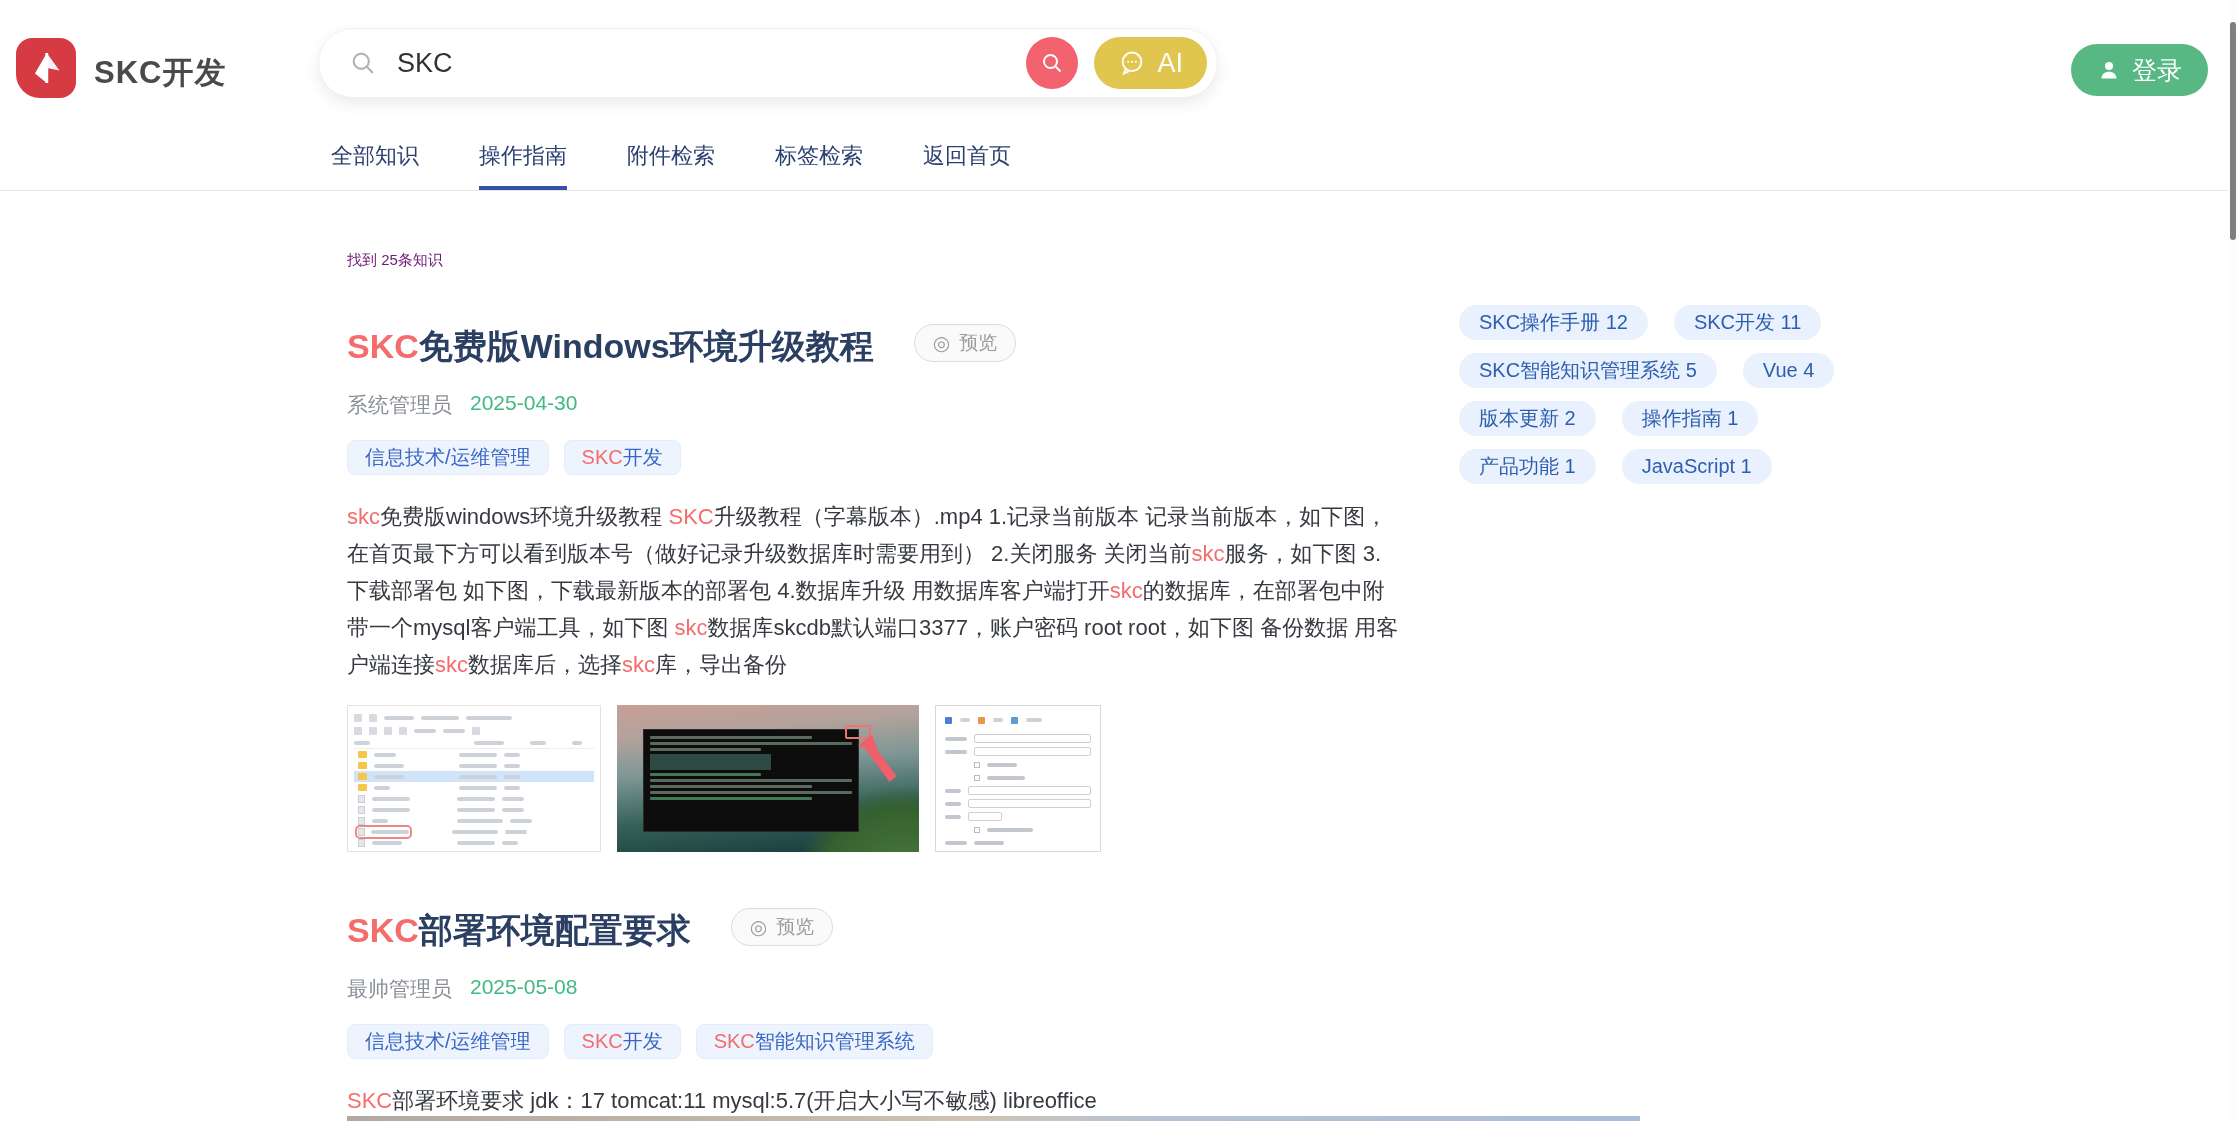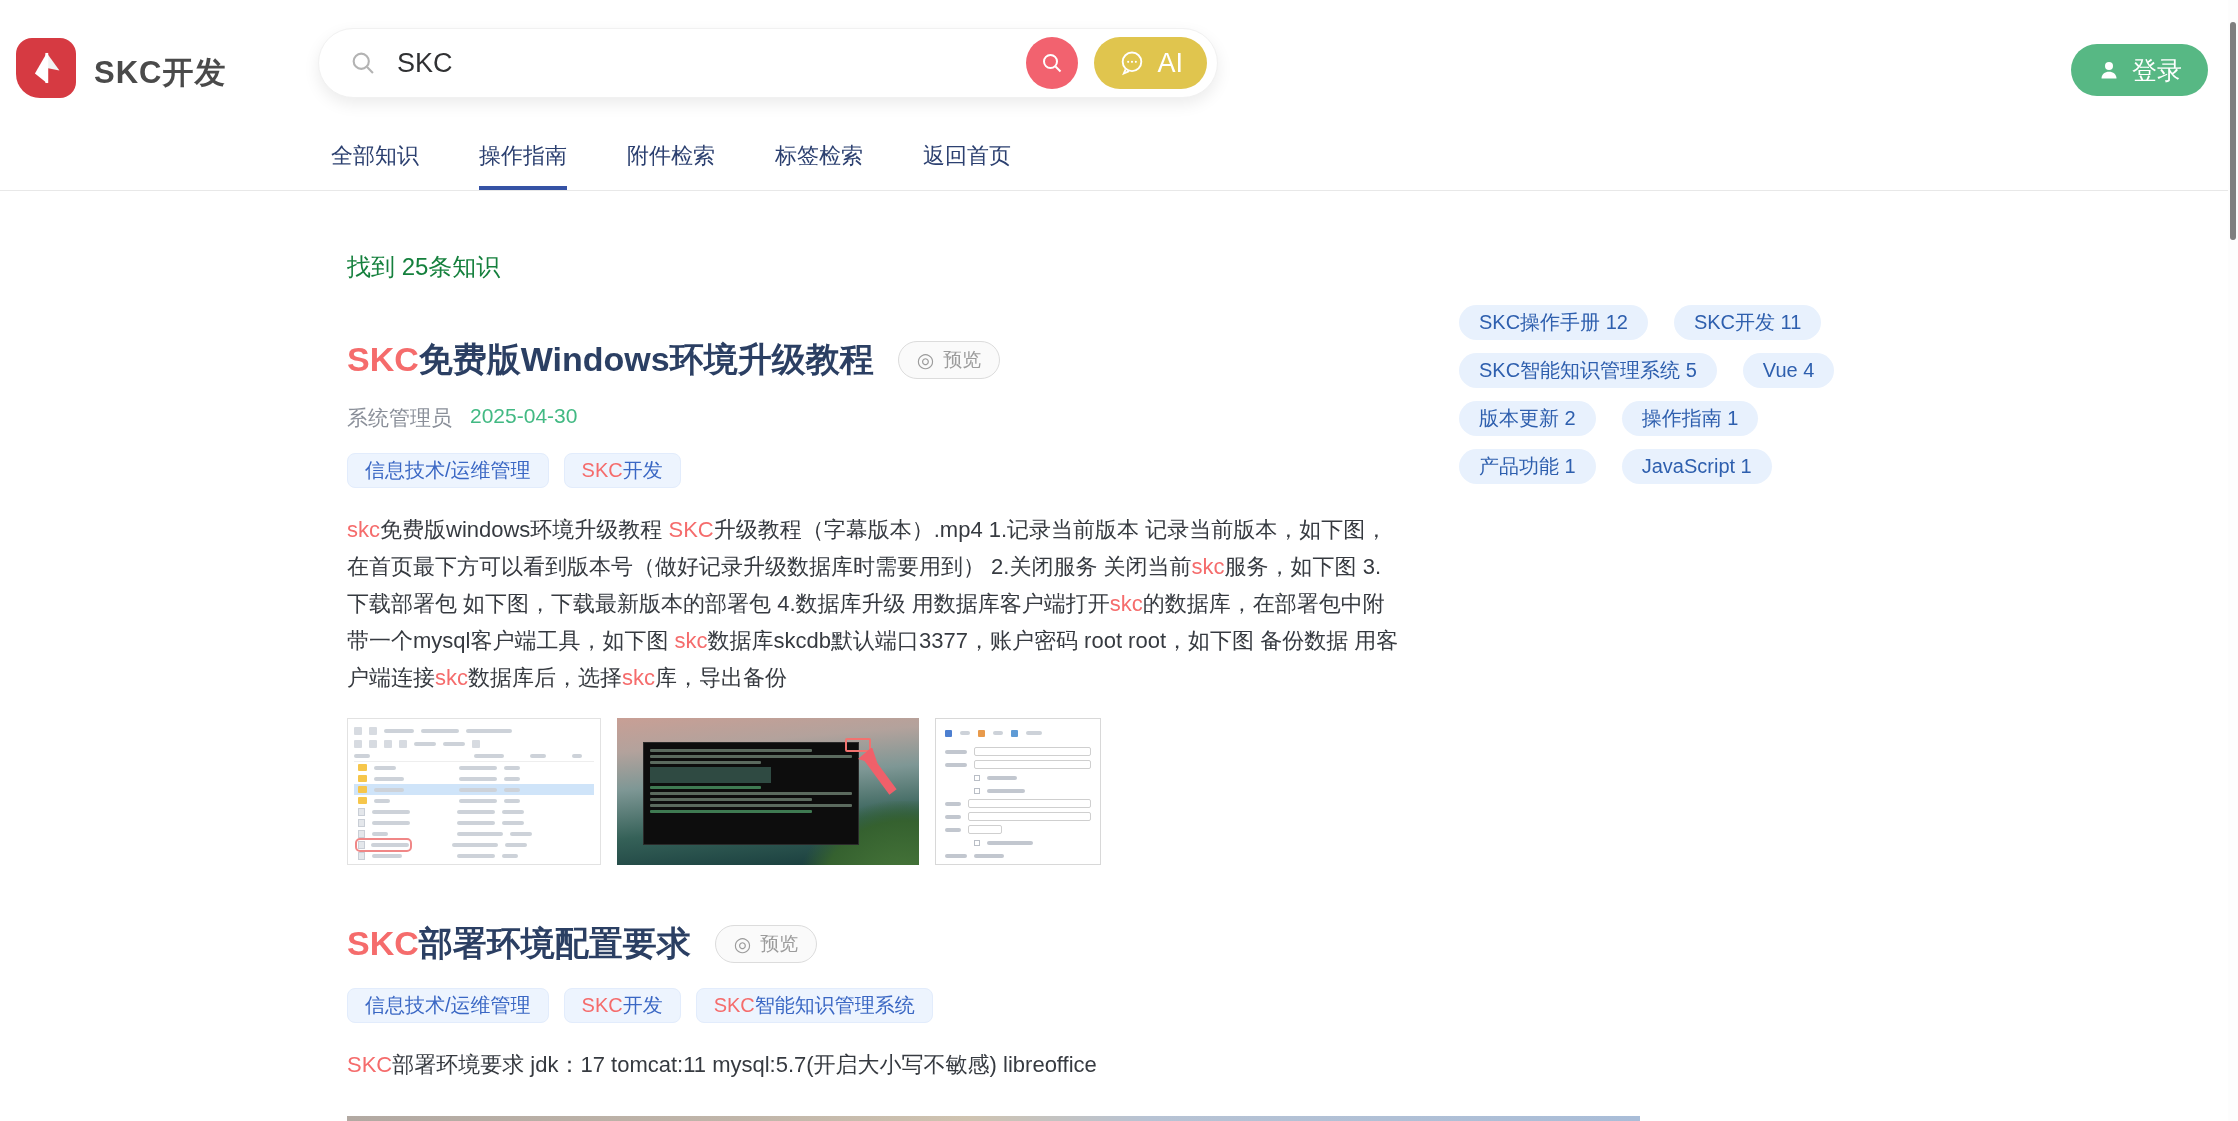--- a/index.html
+++ b/index.html
@@ -38,23 +38,23 @@
   
   .tabs { height:91px; border-bottom:1px solid #e8e8e8; display:flex;
           align-items:flex-end; gap:60px; padding-left:331px; }
   .tab { font-size:22px; color:#2c4070; padding-bottom:19px; position:relative; cursor:pointer; }
   .tab.active::after { content:""; position:absolute; left:0; right:0; bottom:0;
                        height:4px; background:#3552a5; }
 
   
   .layout { display:flex; align-items:flex-start; padding-left:347px; }
   .content { width:1056px; }
-  .count { margin-top:60px; color:#15803d; font-size:24px; }
-
-  .title-row { display:flex; align-items:center; gap:24px; margin-top:54px; }
+  .count { margin-top:60px; color:#701a75; font-size:15px; }
+
+  .title-row { display:flex; align-items:flex-start; gap:40px; margin-top:54px; }
   .result-title { font-size:34px; font-weight:bold; color:#2b3f63; cursor:pointer; }
   .preview-badge { display:inline-flex; align-items:center; gap:9px; height:38px;
                    padding:0 18px; border:1px solid #dcdcdc; background:#fafafa;
                    color:#9c9c9c; border-radius:19px; font-size:19px; cursor:pointer; }
   .eye { font-size:20px; line-height:1; }
   .meta { margin-top:21px; display:flex; gap:18px; font-size:21px; }
   .author { color:#8a8f99; }
   .date { color:#42b983; }
   .tag-row { margin-top:21px; display:flex; gap:15px; }
   .tag-pill { background:#edf4fe; border:1px solid #e2ecfc; color:#3a67c4; font-size:20px;
@@ -360,20 +360,24 @@
     </div>
 
     <div style="margin-top:56px">
       <div class="title-row" style="margin-top:12px">
         <div class="result-title"><span class="hl">SKC</span><span>部署环境配置要求</span></div>
         <div class="preview-badge">
           <span class="eye">◎</span>
           <span>预览</span>
         </div>
       </div>
+      <div class="meta">
+        <span class="author">最帅管理员</span>
+        <span class="date">2025-05-08</span>
+      </div>
       <div class="tag-row">
           <span class="tag-pill">
             <span>信息技术/运维管理</span>
           </span>
           <span class="tag-pill">
             <span class="hl">SKC</span>
             <span>开发</span>
           </span>
           <span class="tag-pill">
             <span class="hl">SKC</span>

